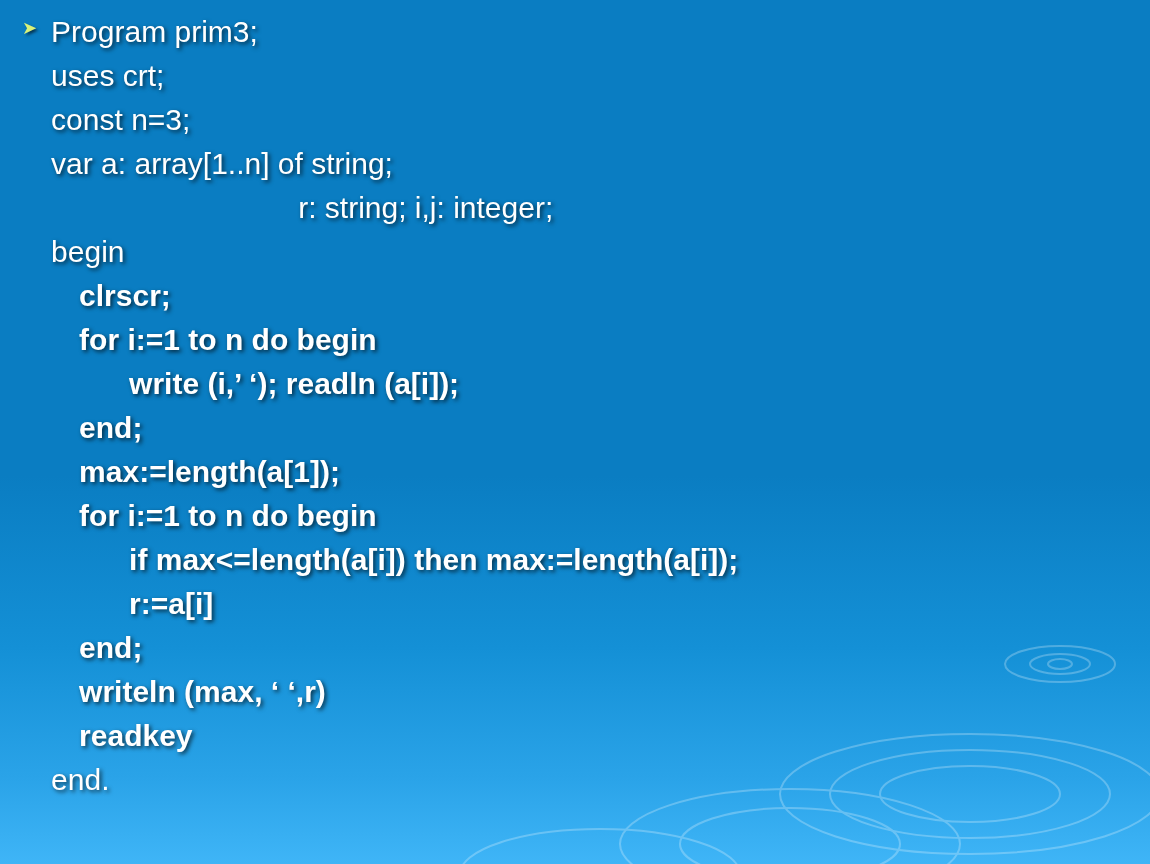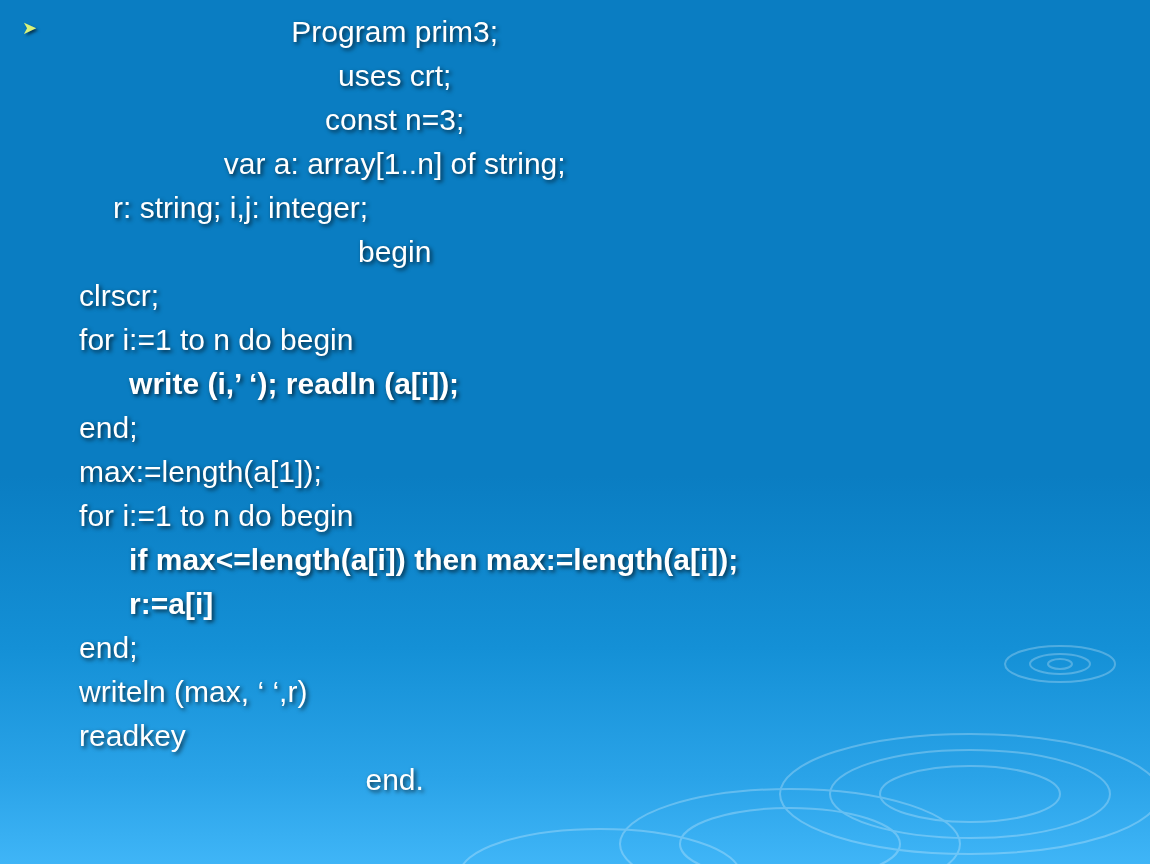--- a/index.html
+++ b/index.html
@@ -45,23 +45,23 @@
   }
   .code {
     color: #ffffff;
     font-size: 30px;
     line-height: 44px;
     text-shadow: 2px 2px 4px rgba(0,0,0,0.7);
     white-space: pre;
   }
   .line { display: block; }  
   
-  .i-a { padding-left: 0px; text-align: center; }
-  .i-c { padding-left: 62px; }
-  .i-d { padding-left: 28px; }
+  .i-a { padding-left: 0px; }
+  .i-c { padding-left: 62px; text-align: center; }
+  .i-d { padding-left: 28px; font-weight: bold; }
   .i-e { padding-left: 78px; font-weight: bold; }
 </style>
 </head>
 <body>
 
 <div class="ripples">
   <svg viewBox="0 0 700 400">
     <g stroke="#ffffff" stroke-width="2" fill="none">
       <ellipse cx="520" cy="330" rx="190" ry="60"></ellipse>
       <ellipse cx="520" cy="330" rx="140" ry="44"></ellipse>

